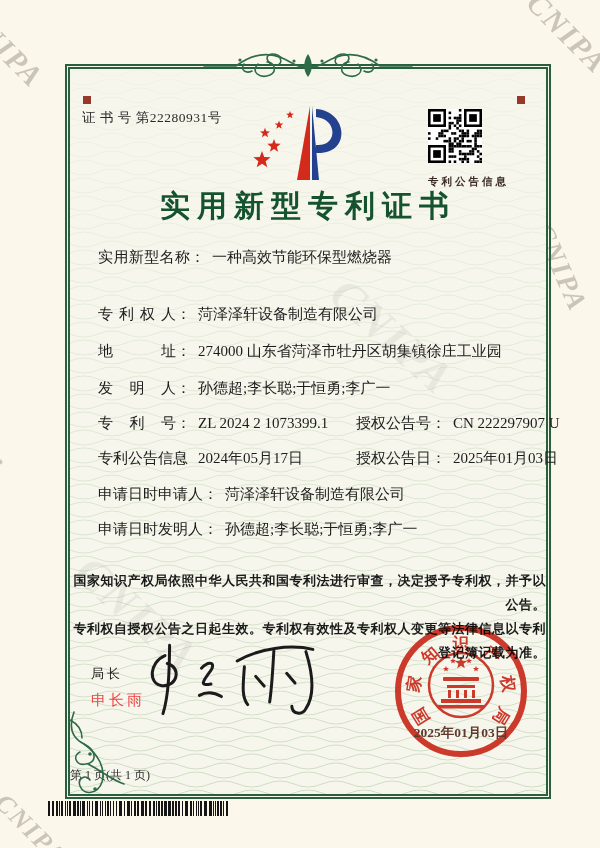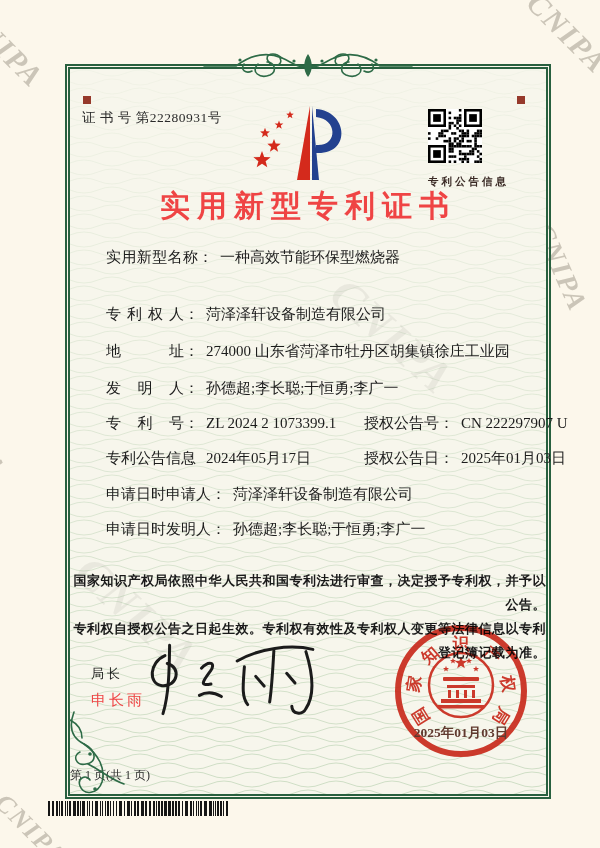--- a/index.html
+++ b/index.html
@@ -30,25 +30,25 @@
   .flourish-top{position:absolute;left:50%;margin-left:-110px;top:-21px;width:220px;height:36px;z-index:4;}
   .flourish-corner{position:absolute;left:-6px;bottom:-6px;width:70px;height:90px;z-index:4;}
   
   .cert-no{position:absolute;left:12px;top:40px;font-size:13.5px;color:#2a2a2a;letter-spacing:.5px;}
   .cnipa-logo{position:absolute;left:170px;top:31px;width:130px;height:86px;}
   .qr-block{position:absolute;left:358px;top:40px;width:120px;}
   .qr-svg{display:inline-block;width:54px;height:54px;}
   .qr-caption{margin-top:8px;font-size:10.5px;letter-spacing:3px;color:#3a2a25;font-weight:bold;}
   .title{
     position:absolute;left:0;right:0;top:117px;text-align:center;
-    font-size:30px;font-weight:bold;letter-spacing:7px;color:#ef4444;white-space:nowrap;
+    font-size:30px;font-weight:bold;letter-spacing:7px;color:#14532d;white-space:nowrap;
   }
   
   .rows{position:absolute;left:20px;top:176px;width:446px;font-size:15px;color:#1c1c1c;}
-  .row{position:absolute;left:16px;white-space:nowrap;height:20px;line-height:20px;}
+  .row{position:absolute;left:8px;white-space:nowrap;height:20px;line-height:20px;}
   .lbl{display:inline-block;text-align:justify;text-align-last:justify;vertical-align:top;}
   .w6{width:92px;}
   .w5{width:78px;font-family:Liberation Serif, serif;}
   .wn{width:auto;text-align-last:auto;}
   .colon{margin-right:7px;}
   .col-right{position:absolute;left:258px;top:0;white-space:nowrap;}
   
   .statement{position:absolute;left:0;top:500px;width:100%;text-align:right;
     font-size:13px;font-weight:600;color:#1a1a1a;line-height:24px;letter-spacing:.5px;}
   

